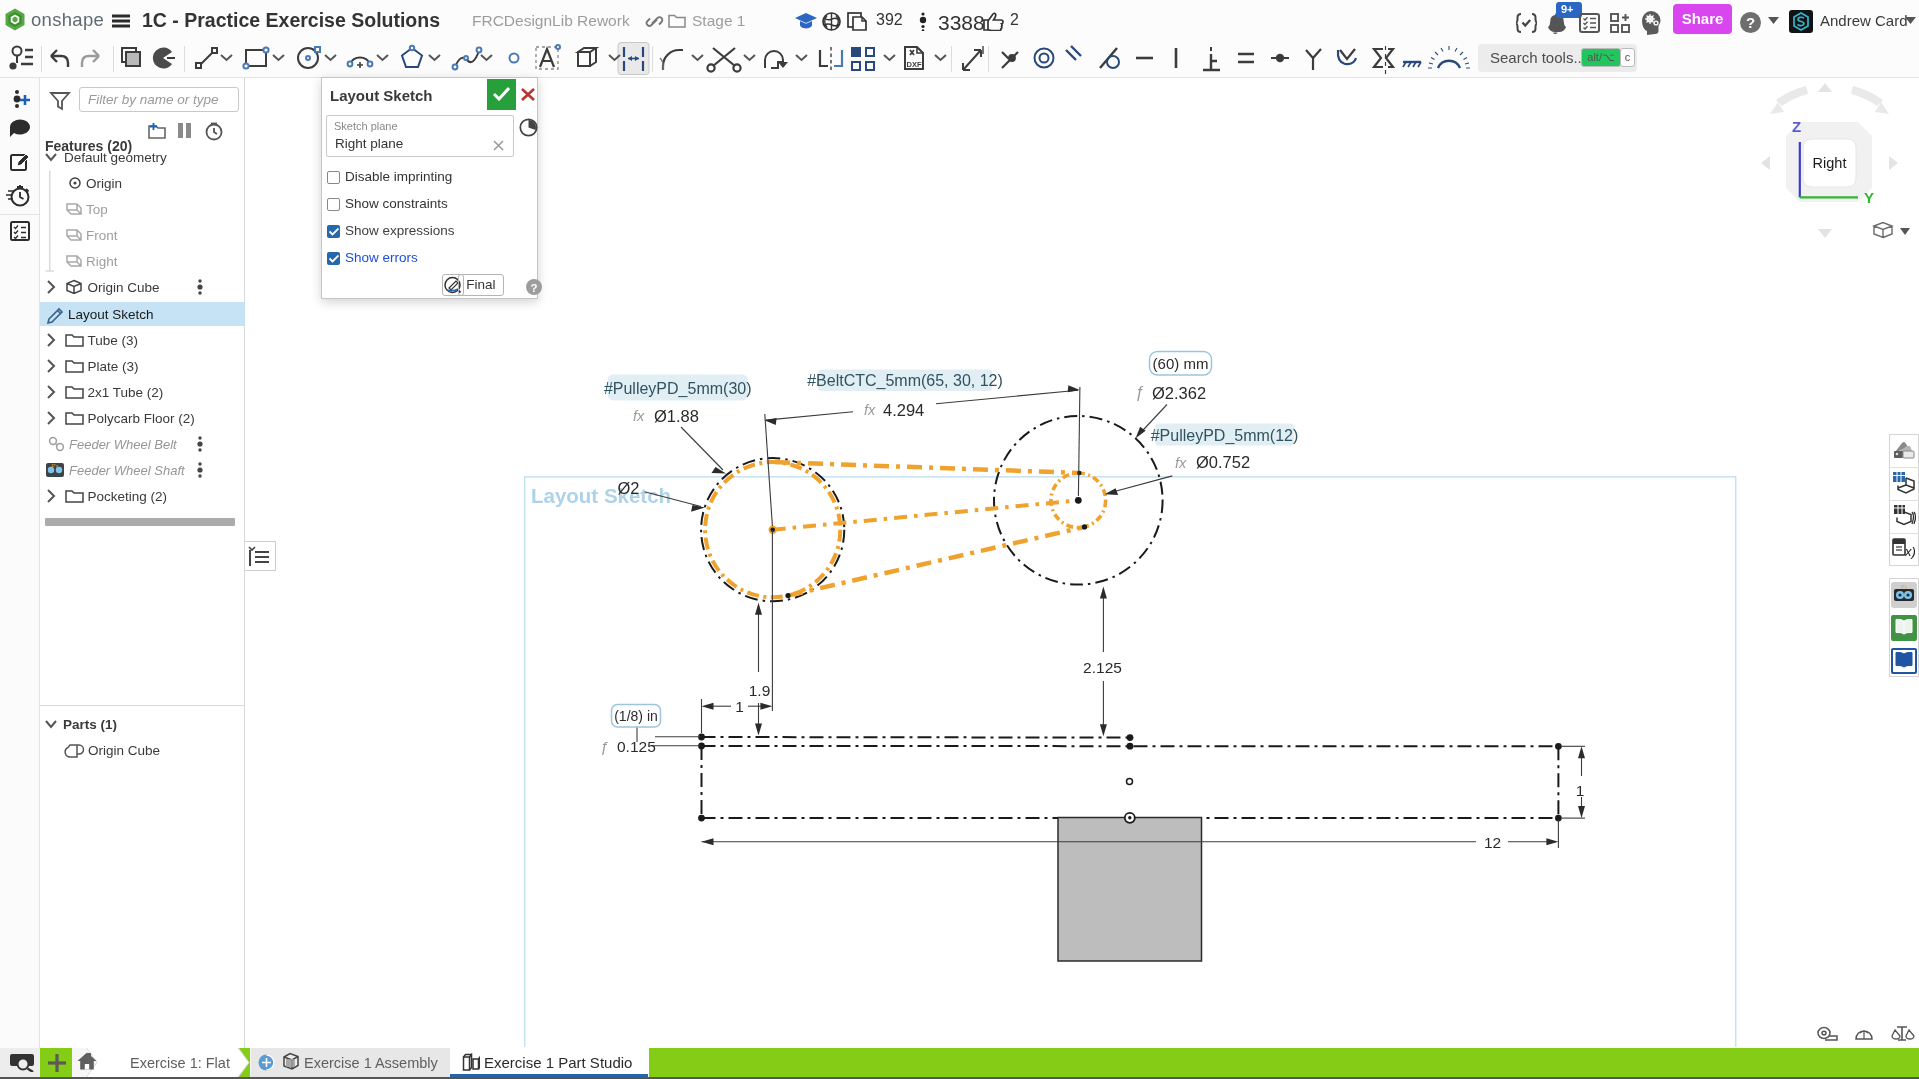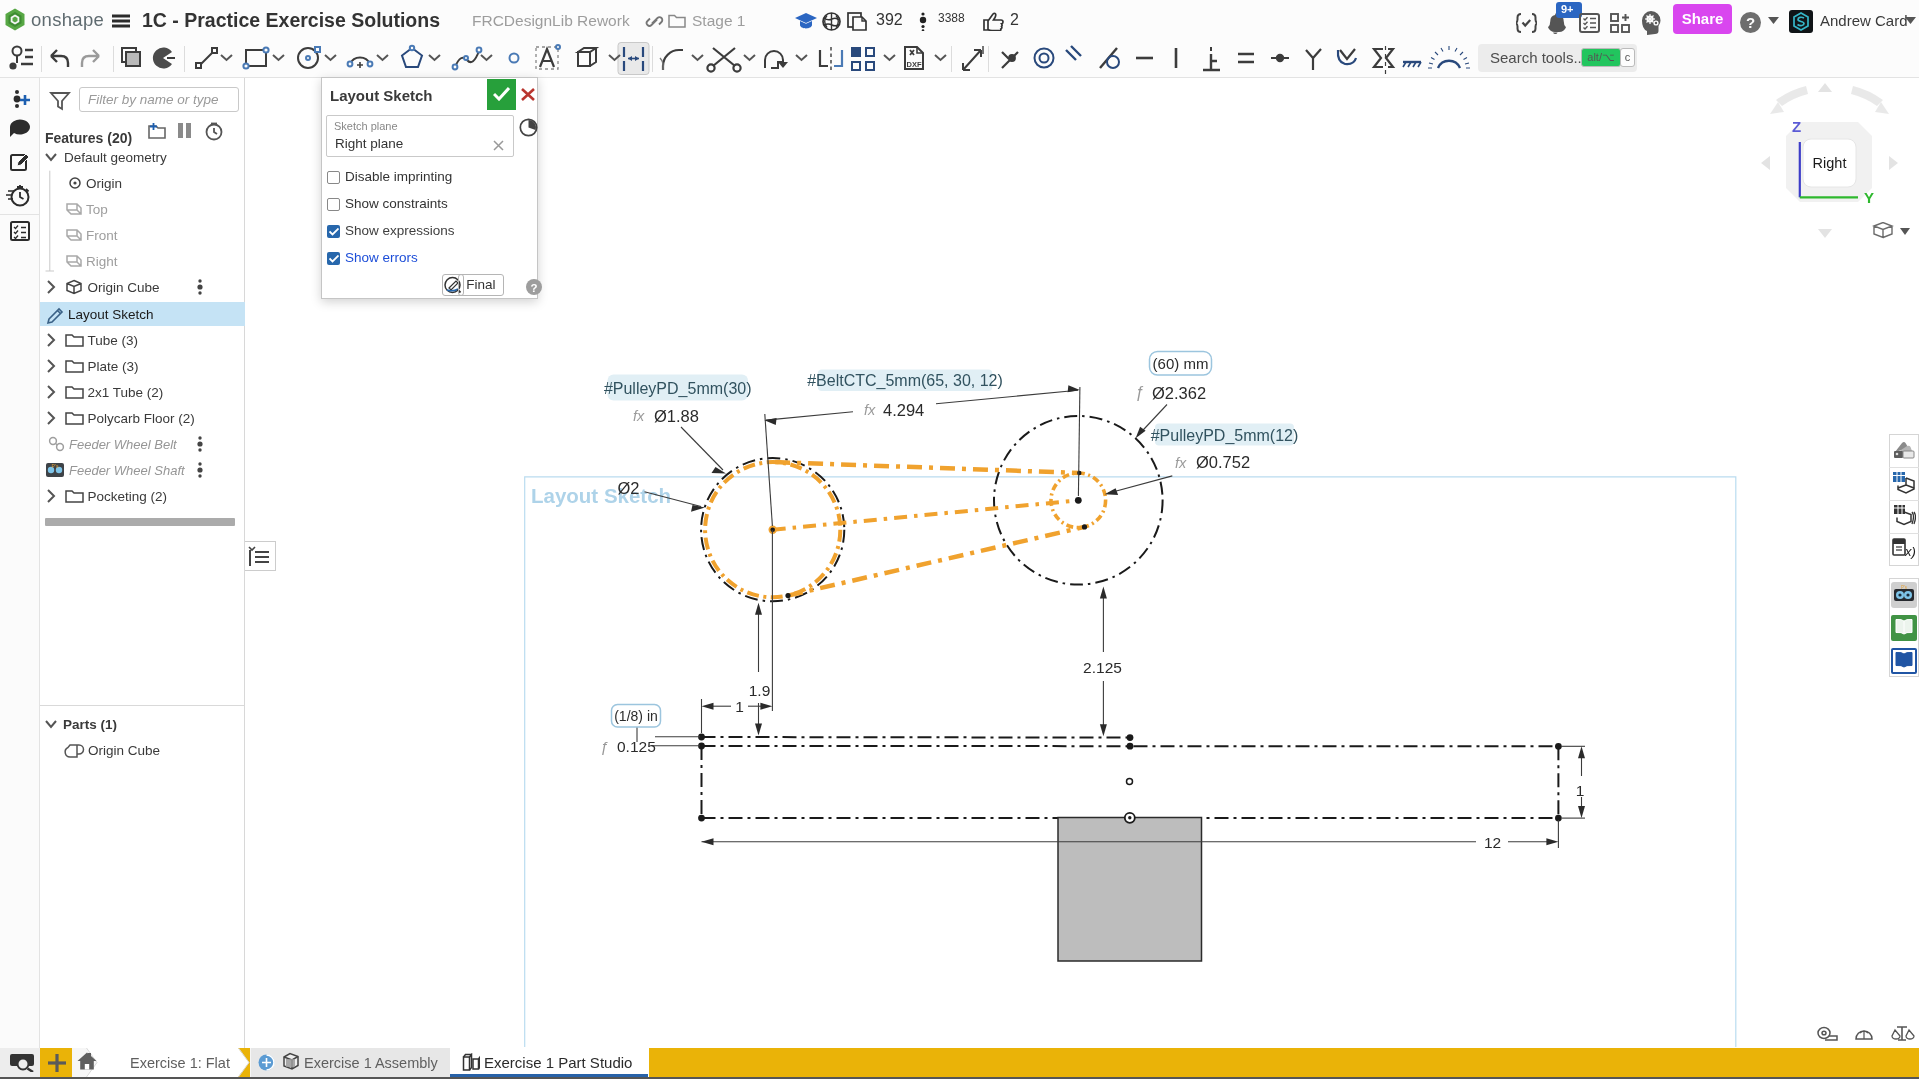--- a/index.html
+++ b/index.html
@@ -2,21 +2,21 @@
 <html><head>
 <meta charset="utf-8">
 <style>
 * { margin:0; padding:0; box-sizing:border-box; }
 html,body { width:1919px; height:1079px; overflow:hidden; font-family:"Liberation Sans", sans-serif; background:#fff; }
 .abs { position:absolute; }
 #topbar { left:0; top:0; width:1919px; height:40px; background:#fcfcfc; }
 #toolbar { left:0; top:40px; width:1919px; height:38px; background:#fcfcfc; border-bottom:1px solid #e3e3e3; }
 #leftstrip { left:0; top:78px; width:40px; height:970px; background:#fbfbfb; border-right:1px solid #e3e3e3; }
 #fpanel { left:40px; top:78px; width:205px; height:970px; background:#fff; border-right:1px solid #d8d8d8; }
-#tabbar { left:0; top:1048px; width:1919px; height:29px; background:#eab308; }
+#tabbar { left:0; top:1048px; width:1919px; height:29px; background:#84cc16; }
 #bstrip { left:0; top:1077px; width:1919px; height:2px; background:#555; }
 .sep { position:absolute; top:6px; width:1px; height:26px; background:#dcdcdc; }
 text { font-family:"Liberation Sans", sans-serif; }
 </style>
 </head>
 <body>
 <div id="topbar" class="abs">
   <svg class="abs" style="left:5px;top:8px" width="20" height="23" viewBox="0 0 20 23">
     <path d="M10 0.5 L19.5 6 V17 L10 22.5 L0.5 17 V6 Z" fill="#57a744"></path>
     <path d="M10 4 L16.5 7.8 V15.2 L10 19 L3.5 15.2 V7.8 Z" fill="#3e8c32"></path>
@@ -57,21 +57,21 @@
       <path d="M6 5 h9 l4 4 v9 h-13 z" fill="#fcfcfc" stroke="#333" stroke-width="1.7"></path>
       <path d="M15 5 v4 h4" fill="none" stroke="#333" stroke-width="1.4"></path>
     </svg>
   <div class="abs" style="left:876px;top:11px;font-size:16px;color:#333">392</div>
   <svg class="abs" style="left:917px;top:11px" width="12" height="20">
       <circle cx="6" cy="3" r="1.6" fill="#222"></circle>
       <circle cx="6" cy="9" r="3.2" fill="#222"></circle>
       <circle cx="6" cy="15.5" r="1.6" fill="#222"></circle>
       <circle cx="6" cy="19.5" r="1.3" fill="#222"></circle>
     </svg>
-  <div class="abs" style="left:938px;top:11px;font-size:12px;color:#333">3388</div>
+  <div class="abs" style="left:938px;top:11px;font-size:21px;color:#333">3388</div>
   <svg class="abs" style="left:983px;top:12px" width="21" height="19" viewBox="0 0 21 19">
       <path d="M1 8 h4 v10 h-4 z M5 9 l5-7 q1.5-1.5 2.5 0 q0.7 1.2-0.5 3.5 L10.5 8 H18 q2 0 2 2 q0 1.5-1.5 1.8 q1.2 1.5 0 2.7 q1 1.5-0.7 2.5 q0.5 1.7-1.8 1.7 H9 q-2.5 0-4-1.2" fill="none" stroke="#333" stroke-width="1.7"></path>
     </svg>
   <div class="abs" style="left:1010px;top:11px;font-size:16px;color:#333">2</div>
   <svg class="abs" style="left:1516px;top:13px" width="21" height="20" viewBox="0 0 21 20">
       <path d="M5 1 q-3.5 0-3.5 3.5 v2 q0 2-1.5 3.5 q1.5 1.5 1.5 3.5 v2 q0 3.5 3.5 3.5 M16 1 q3.5 0 3.5 3.5 v2 q0 2 1.5 3.5 q-1.5 1.5-1.5 3.5 v2 q0 3.5-3.5 3.5" fill="none" stroke="#444" stroke-width="2"></path>
       <path d="M6.5 9.5 l2.7 3 l5-5.5" fill="none" stroke="#444" stroke-width="2.2"></path>
     </svg>
   <svg class="abs" style="left:1545px;top:12px" width="24" height="23" viewBox="0 0 24 23">
       <path d="M10 20 a7.5 7.5 0 0 1-7-4.7 q2.3-2 2.3-6.3 q0-5 4.7-6 a2 2 0 0 1 4 0 q4.7 1 4.7 6 q0 4.3 2.3 6.3 a7.5 7.5 0 0 1-7 4.7 z" fill="#555"></path>
@@ -495,21 +495,21 @@
         <path d="M2 4 v16 M7 6 h14 M7 11 h14 M7 16 h14"></path>
         <path d="M1 1 l3 3 l3-3" stroke-width="1.6"></path>
       </g>
     </svg>
 </div>
 <div id="fpanel" class="abs">
   <svg class="abs" style="left:9px;top:13px" width="22" height="20" viewBox="0 0 22 20">
       <path d="M2 2 h18 l-7 8 v8 l-4-2.5 V10 Z" fill="none" stroke="#555" stroke-width="1.8"></path>
     </svg>
   <div class="abs" style="left:39px;top:9px;width:160px;height:25px;border:1px solid #c9c9c9;border-radius:3px;background:#fff;font-style:italic;color:#9a9a9a;font-size:13.5px;line-height:23px;padding-left:8px">Filter by name or type</div>
-  <div class="abs" style="left:5px;top:52px;font-size:14px;font-weight:bold;color:#3a3a3a">Features (20)</div>
+  <div class="abs" style="left:5px;top:60px;font-size:14px;font-weight:bold;color:#3a3a3a">Features (20)</div>
   <svg class="abs" style="left:107px;top:44px" width="20" height="18" viewBox="0 0 20 18">
       <path d="M2 4 h7 l2 2 h7 v10 h-16 z" fill="none" stroke="#666" stroke-width="1.6"></path>
       <path d="M6.5 1 v7 M3 4.5 h7" stroke="#1d5fb0" stroke-width="1.8" fill="none"></path>
     </svg>
   <div class="abs" style="left:138px;top:45px;width:4.5px;height:15px;background:#8a8a8a"></div>
   <div class="abs" style="left:146px;top:45px;width:4.5px;height:15px;background:#8a8a8a"></div>
   <svg class="abs" style="left:164px;top:43px" width="20" height="20" viewBox="0 0 20 20">
       <g fill="none" stroke="#555" stroke-width="1.8">
         <circle cx="10" cy="11" r="7.5"></circle>
         <path d="M10 7 v4 l3 2"></path>

